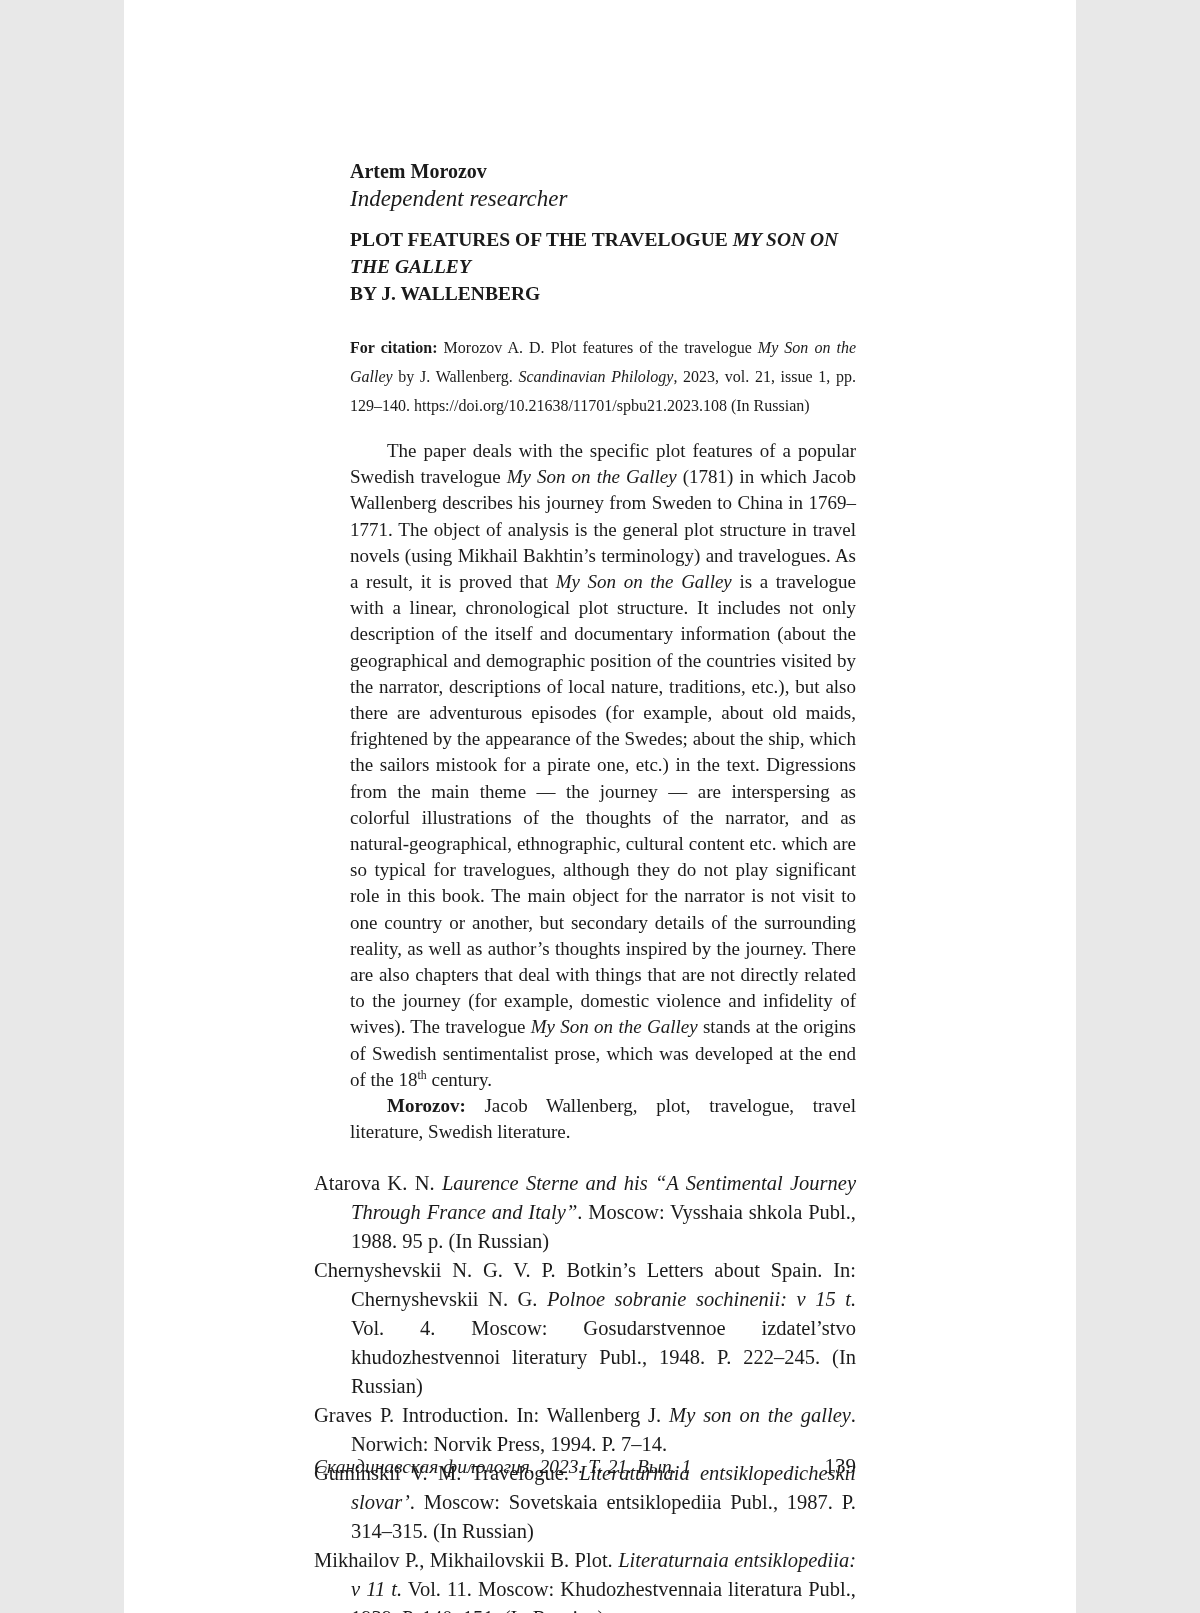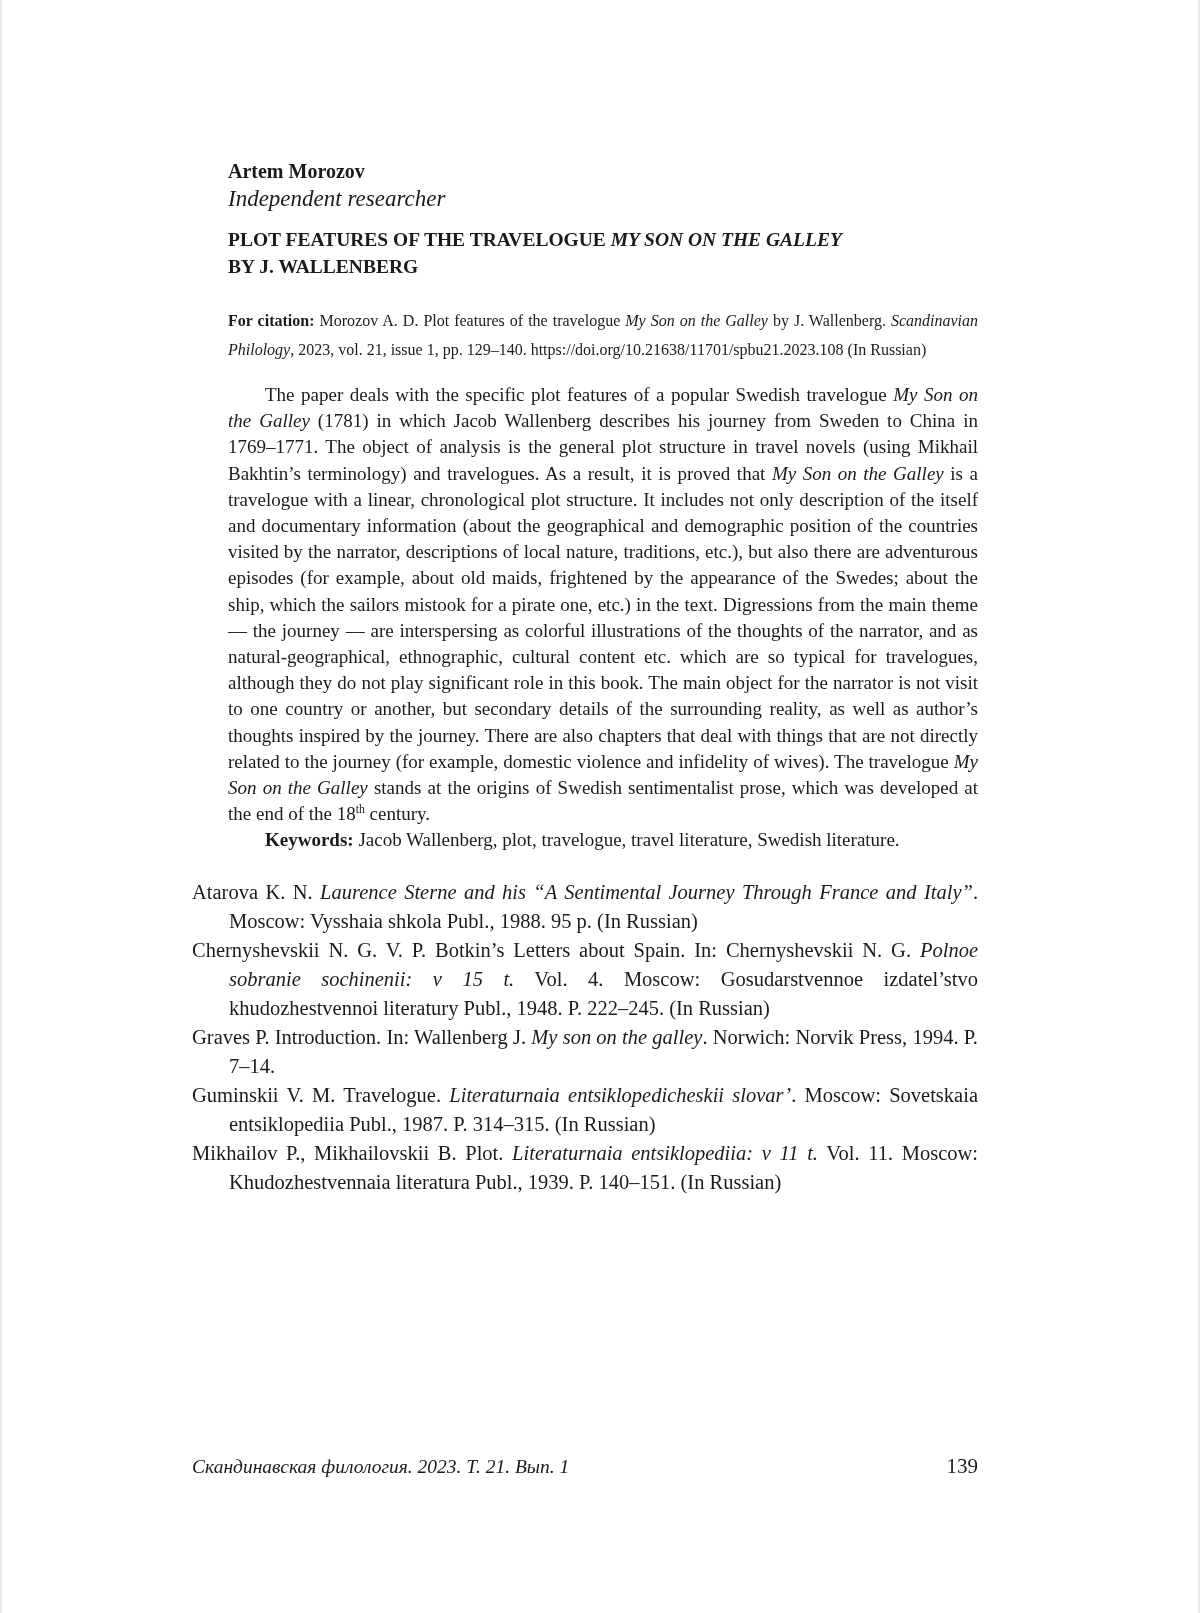--- a/index.html
+++ b/index.html
@@ -1,20 +1,20 @@
 <!DOCTYPE html>
 <html><head>
 <meta charset="utf-8">
 <style>
   * { margin: 0; padding: 0; box-sizing: border-box; }
   html, body { background: #e8e8e8; }
   body { font-family: "Liberation Serif", serif; }
   .page {
     position: relative;
-    width: 1196px;
+    width: 952px;
     height: 1613px;
     margin: 0 auto;
     background: #ffffff;
     color: #1b1b1b;
     padding: 158px 220px 0 190px;
     overflow: hidden;
   }
   .indent-block { margin-left: 36px; }
   .author { font-weight: 700; font-size: 20px; line-height: 27px; }
   .affiliation { font-style: italic; font-size: 23px; line-height: 27px; }
@@ -57,21 +57,21 @@
     <div class="article-title">
       <div>PLOT FEATURES OF THE TRAVELOGUE <i>MY SON ON THE GALLEY</i></div>
       <div>BY J. WALLENBERG</div>
     </div>
   </div>
 
   <p class="citation"><b>For citation: </b>Morozov A. D. Plot features of the travelogue <i>My Son on the Galley</i> by J. Wallenberg. <i>Scandinavian Philology</i>, 2023, vol. 21, issue 1, pp. 129–140. https://doi.org/10.21638/11701/spbu21.2023.108 (In Russian)</p>
 
   <p class="abstract">The paper deals with the specific plot features of a popular Swedish travelogue <i>My Son on the Galley</i> (1781) in which Jacob Wallenberg describes his journey from Sweden to China in 1769–1771. The object of analysis is the general plot structure in travel novels (using Mikhail Bakhtin’s terminology) and travelogues. As a result, it is proved that <i>My Son on the Galley</i> is a travelogue with a linear, chronological plot structure. It includes not only description of the itself and documentary information (about the geographical and demographic position of the countries visited by the narrator, descriptions of local nature, traditions, etc.), but also there are adventurous episodes (for example, about old maids, frightened by the appearance of the Swedes; about the ship, which the sailors mistook for a pirate one, etc.) in the text. Digressions from the main theme — the journey — are interspersing as colorful illustrations of the thoughts of the narrator, and as natural-geographical, ethnographic, cultural content etc. which are so typical for travelogues, although they do not play significant role in this book. The main object for the narrator is not visit to one country or another, but secondary details of the surrounding reality, as well as author’s thoughts inspired by the journey. There are also chapters that deal with things that are not directly related to the journey (for example, domestic violence and infidelity of wives). The travelogue <i>My Son on the Galley</i> stands at the origins of Swedish sentimentalist prose, which was developed at the end of the 18<sup>th</sup> century.</p>
 
-  <p class="keywords"><b>Keywords: </b>Jacob Wallenberg, plot, travelogue, travel literature, Swedish literature.</p>
+  <p class="keywords"><b>Morozov: </b>Jacob Wallenberg, plot, travelogue, travel literature, Swedish literature.</p>
 
 
   <div class="ref-list">
     <p class="ref-item">Atarova K. N. <i>Laurence Sterne and his “A Sentimental Journey Through France and Italy”</i>. Moscow: Vysshaia shkola Publ., 1988. 95 p. (In Russian)</p>
     <p class="ref-item">Chernyshevskii N. G. V. P. Botkin’s Letters about Spain. In: Chernyshevskii N. G. <i>Polnoe sobranie sochinenii: v 15 t.</i> Vol. 4. Moscow: Gosudarstvennoe izdatel’stvo khudozhestvennoi literatury Publ., 1948. P. 222–245. (In Russian)</p>
     <p class="ref-item">Graves P. Introduction. In: Wallenberg J. <i>My son on the galley</i>. Norwich: Norvik Press, 1994. P. 7–14.</p>
     <p class="ref-item">Guminskii V. M. Travelogue. <i>Literaturnaia entsiklopedicheskii slovar’</i>. Moscow: Sovetskaia entsiklopediia Publ., 1987. P. 314–315. (In Russian)</p>
     <p class="ref-item">Mikhailov P., Mikhailovskii B. Plot. <i>Literaturnaia entsiklopediia: v 11 t.</i> Vol. 11. Moscow: Khudozhestvennaia literatura Publ., 1939. P. 140–151. (In Russian)</p>
   </div>
 

